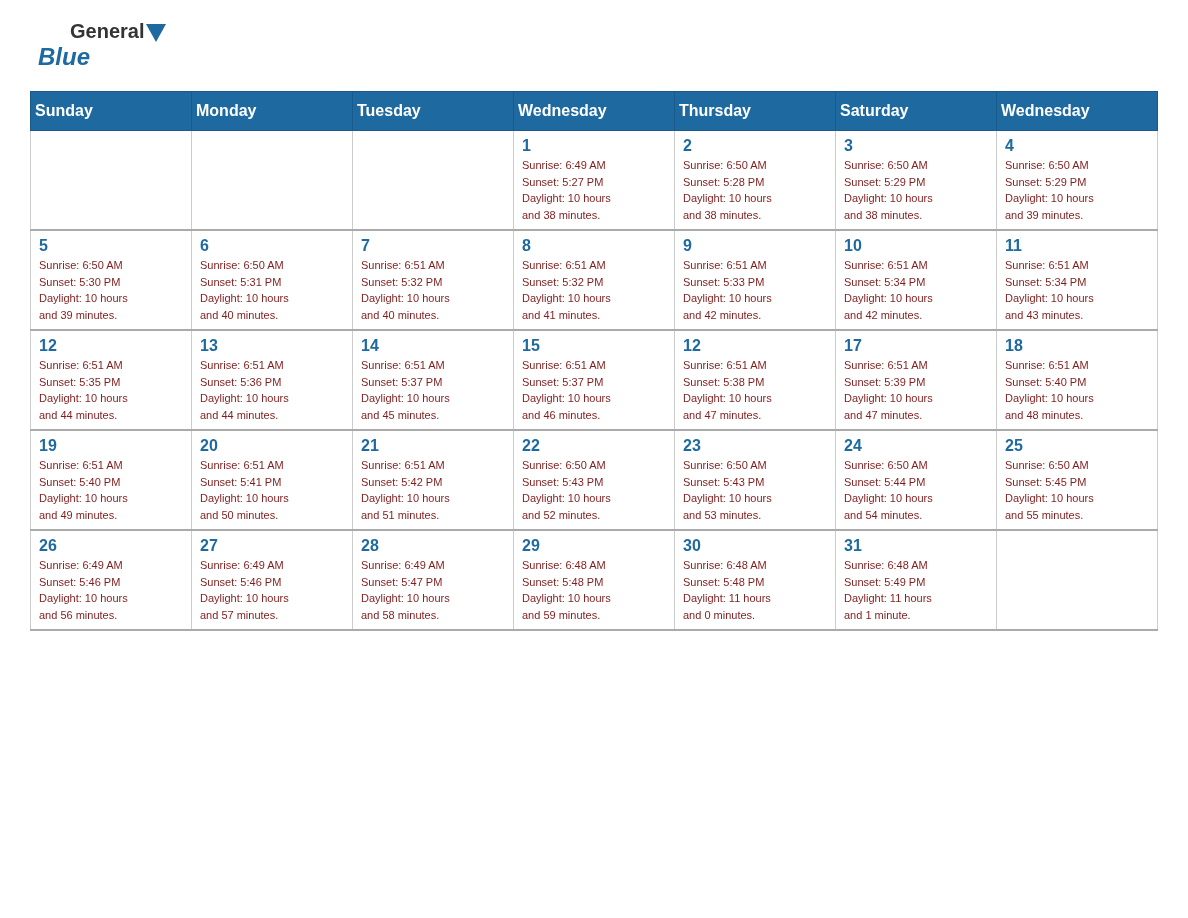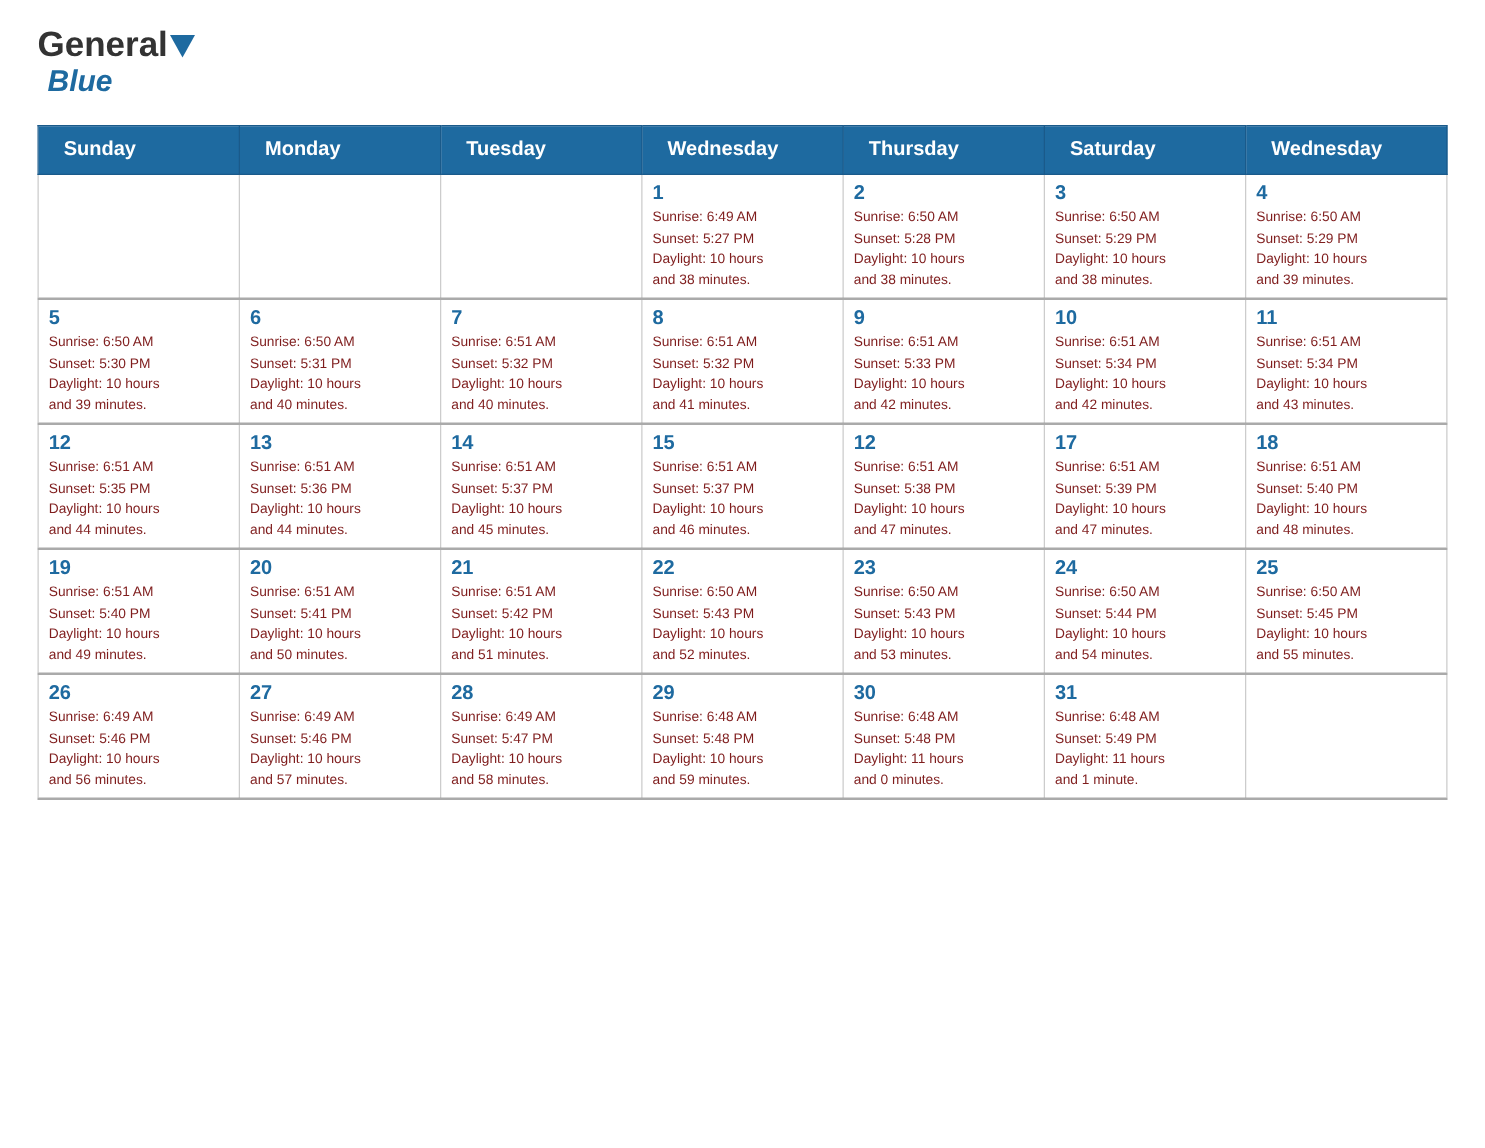--- a/index.html
+++ b/index.html
@@ -16,25 +16,26 @@
       justify-content: space-between;
       align-items: flex-start;
       margin-bottom: 20px;
     }
     .logo {
       display: flex;
       flex-direction: column;
       align-items: flex-start;
     }
     .logo-text {
-      font-size: 28px;
+      font-size: 20px;
       font-weight: bold;
       color: #333;
       display: flex;
       align-items: center;
+      margin-left: 40px;
     }
     .logo-text .general {
       color: #333;
     }
     .logo-triangle {
       display: inline-block;
       width: 0;
       height: 0;
       border-left: 10px solid transparent;
       border-right: 10px solid transparent;
@@ -64,21 +65,21 @@
       color: #555;
       margin-top: 4px;
     }
     .calendar {
       width: 100%;
       border-collapse: collapse;
     }
     .calendar thead tr th {
       background-color: #1e6aa0;
       color: #fff;
-      padding: 10px 20px;
+      padding: 10px 4px;
       font-size: 16px;
       font-weight: 600;
       text-align: left;
       border: 1px solid #1a5a8a;
     }
     .calendar tbody tr td {
       vertical-align: top;
       border: 1px solid #ccc;
       padding: 6px 8px;
       width: calc(100% / 7);

